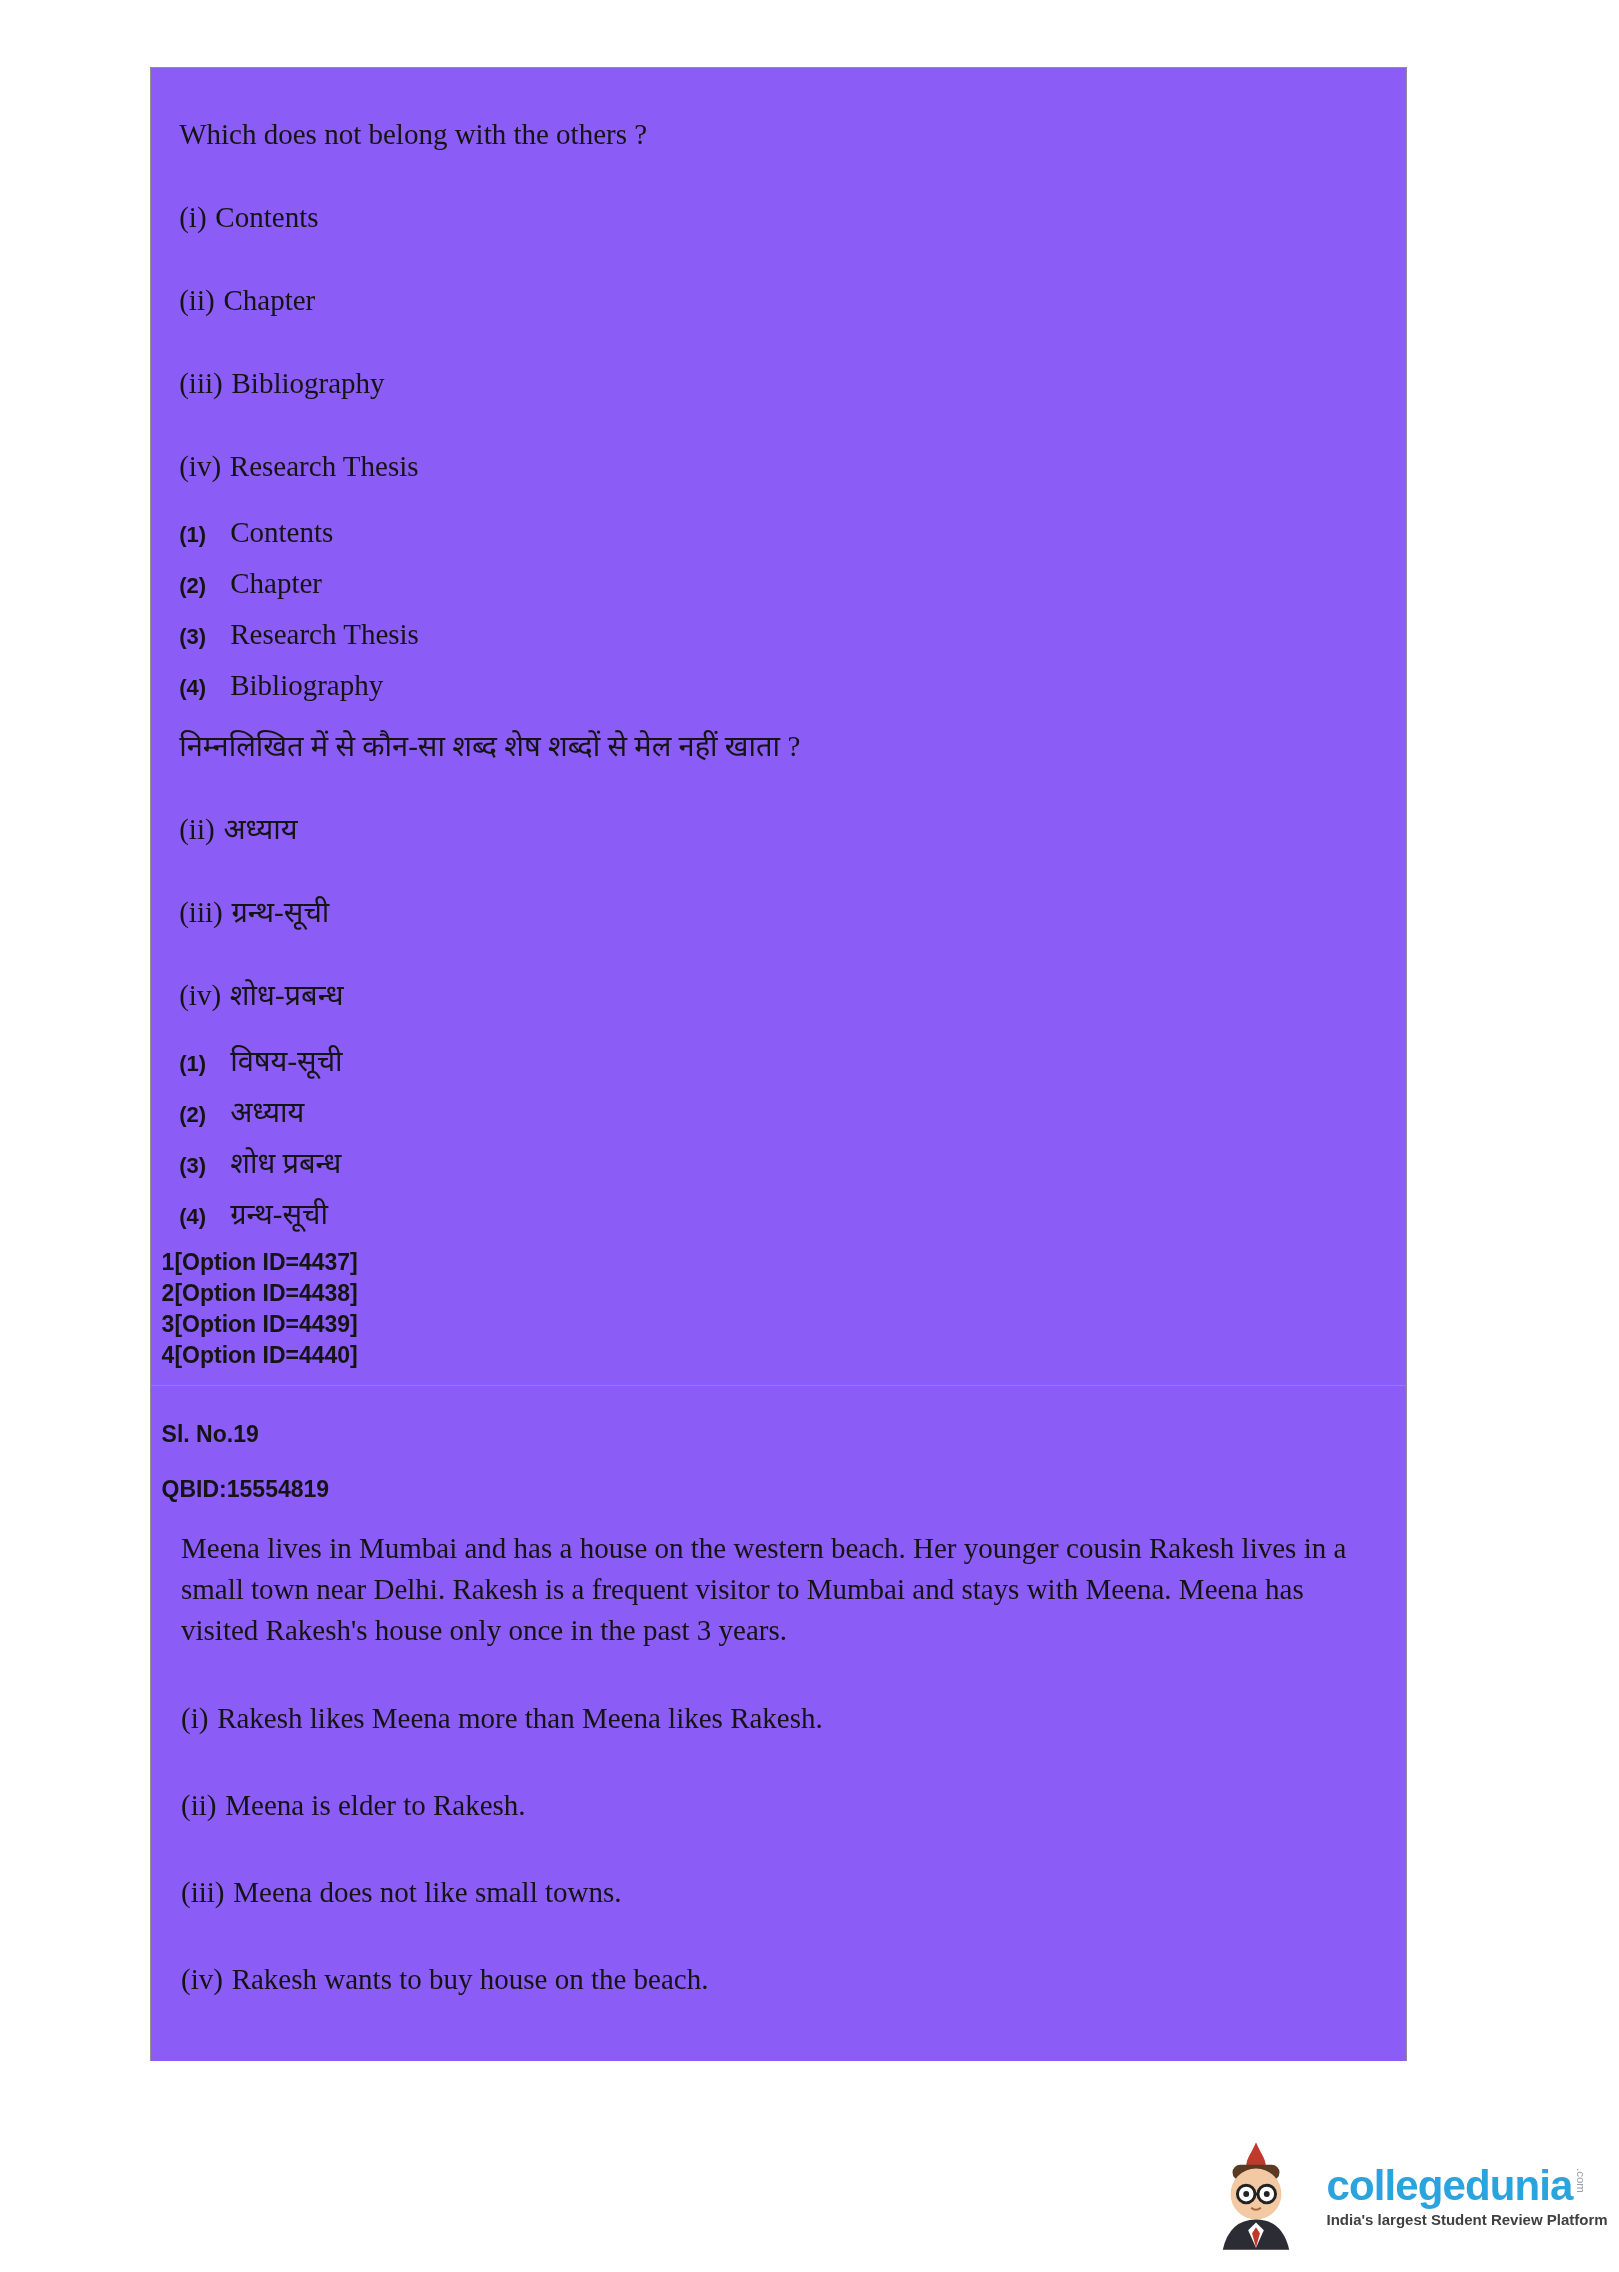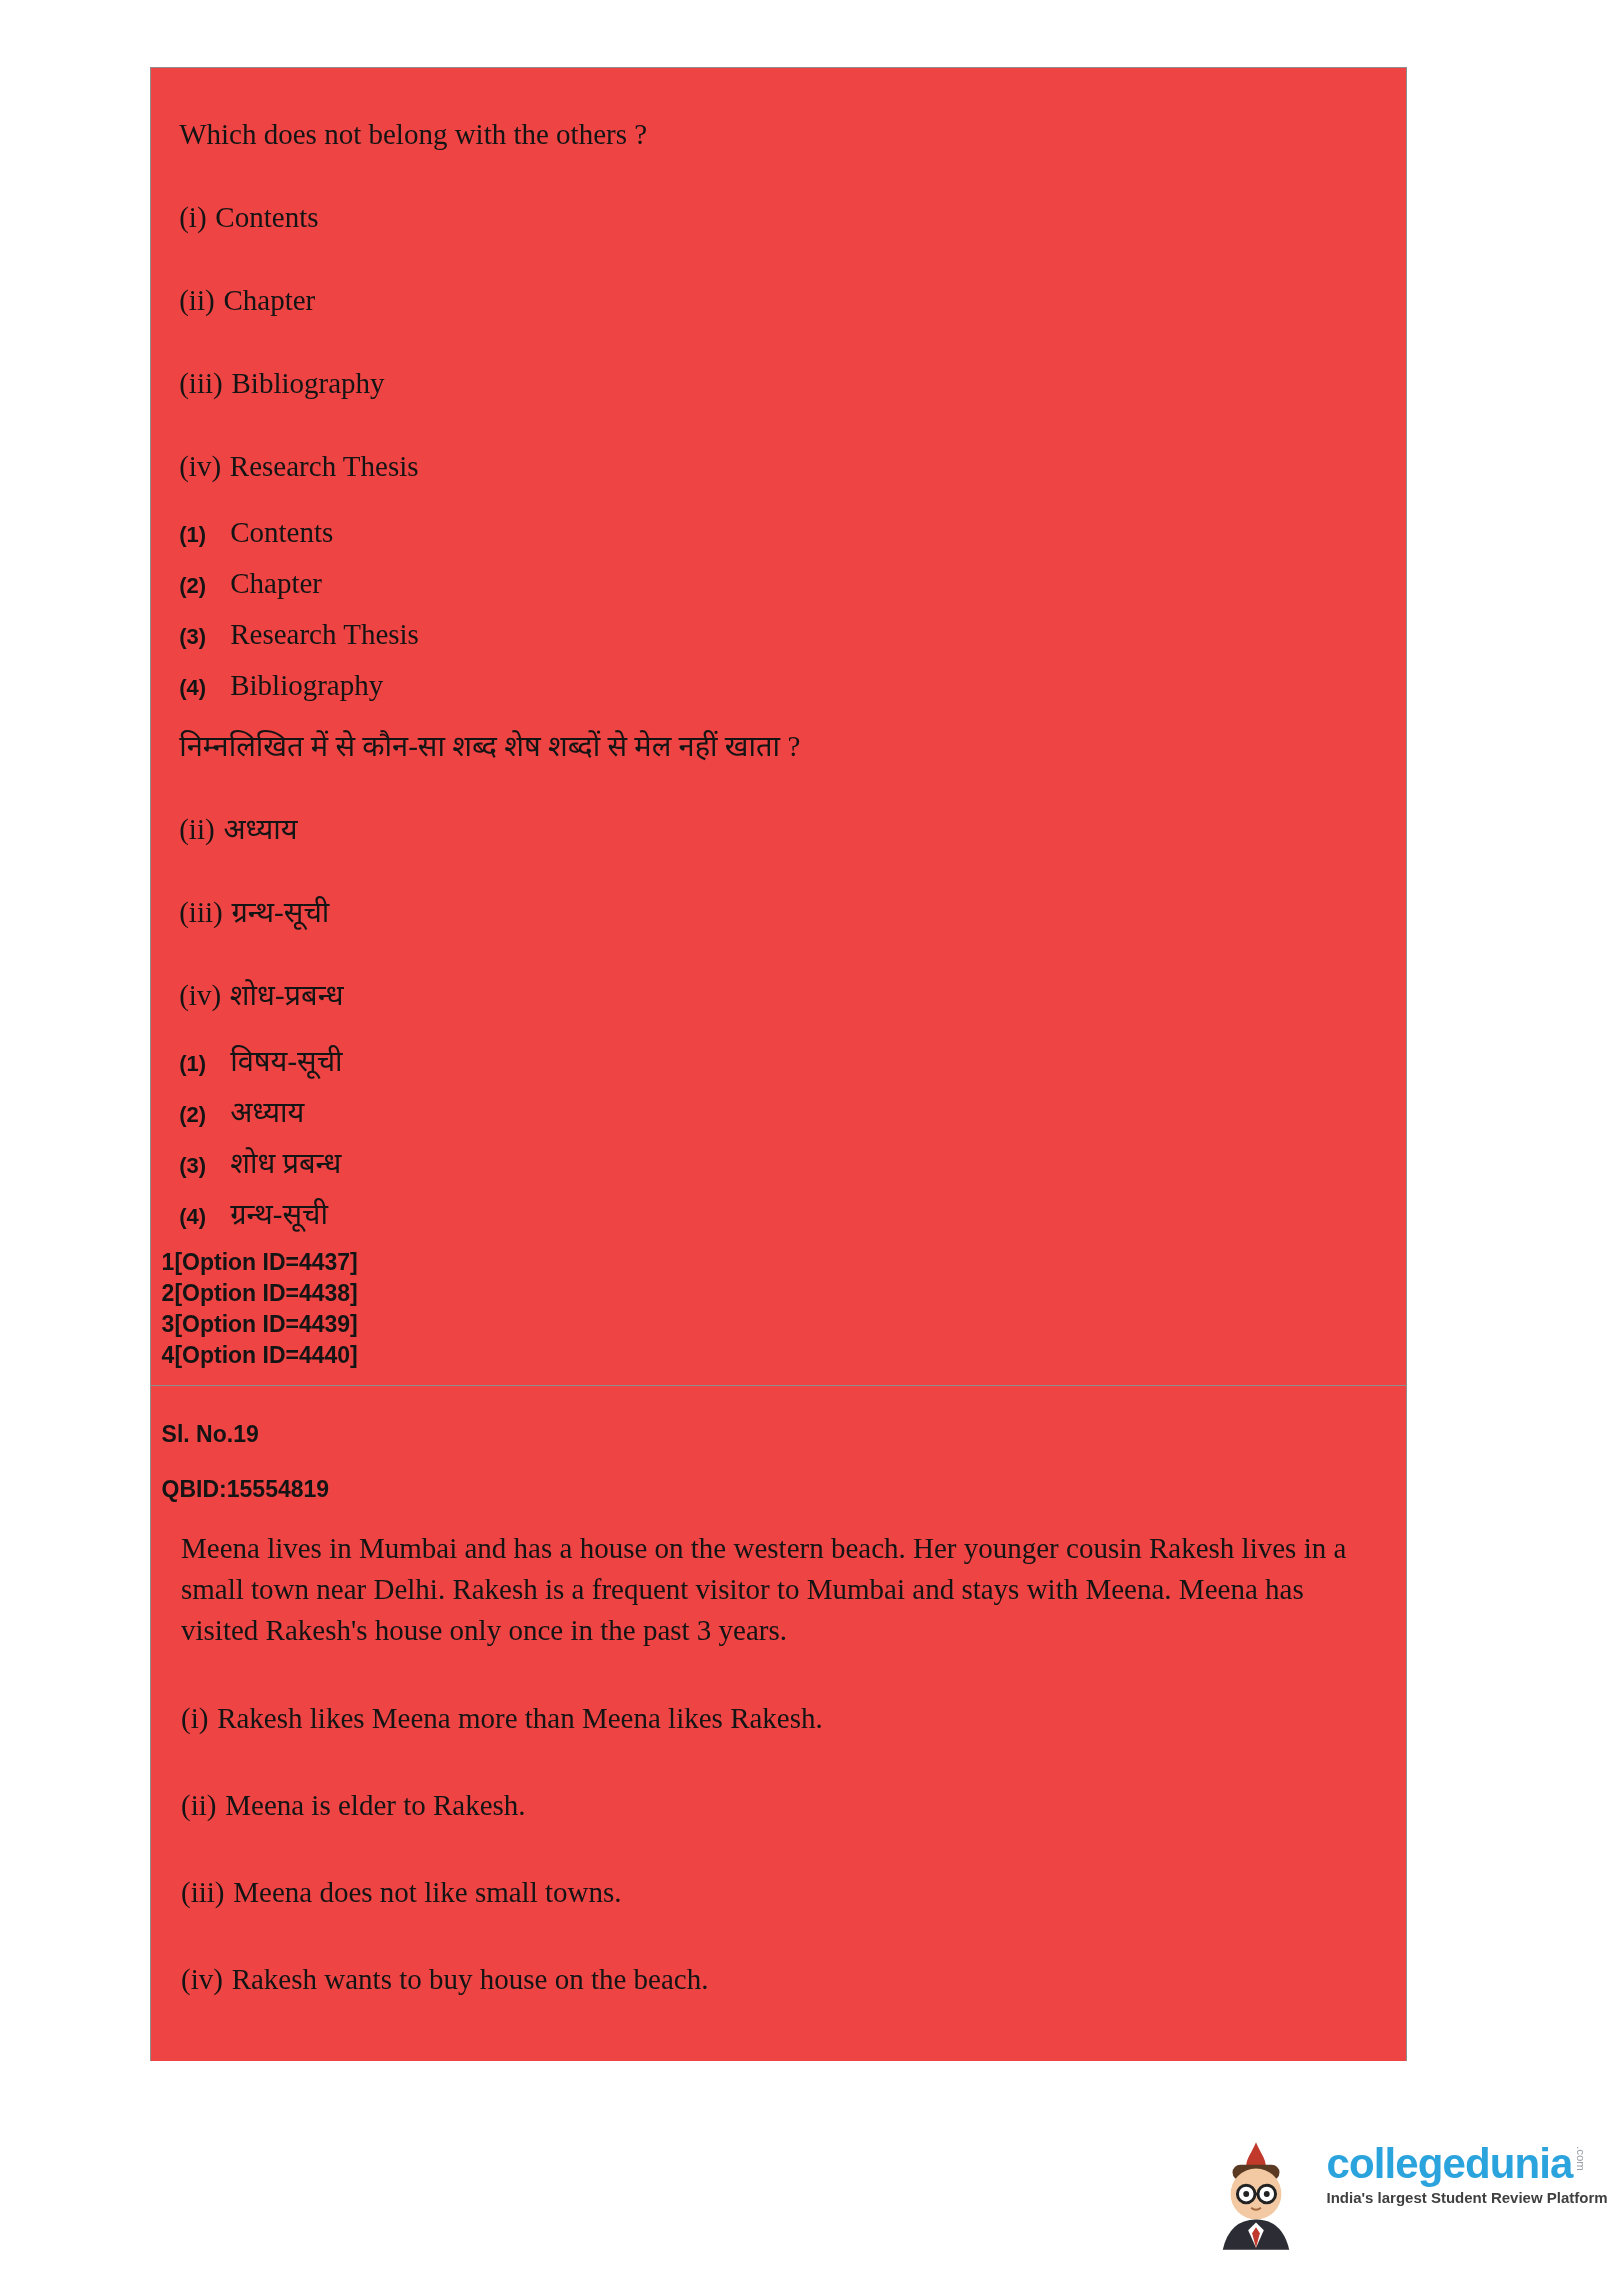--- a/index.html
+++ b/index.html
@@ -1,20 +1,20 @@
 <!DOCTYPE html>
 <html style="font-size:14px"><head>
 <meta charset="utf-8">
 <style>
   html,body{margin:0;padding:0;}
   body{width:1620px;height:2273px;background:#ffffff;position:relative;
        font-family:"Liberation Serif", serif;color:#141414;overflow:hidden;}
 
   .qbox{position:absolute;left:150px;top:67px;width:1255px;
-        border:1.8px solid #8f8f8f;border-bottom:none;background:#ef4444;}
+        border:1.8px solid #8f8f8f;border-bottom:none;background:#8b5cf6;}
 
   .sec{padding:0 21px 14px 10.6px;}
 
   .prompt{font-size:29px;line-height:37px;margin-left:17.6px;padding-top:19.4px;}
   .prompt.hi{padding-top:0;margin-top:24px;}
 
   .r-row{font-size:29px;line-height:37px;margin-left:17.6px;margin-top:46px;}
   .r-row .mark{margin-right:8.8px;}
 
   .n-group{margin-top:17.6px;}
@@ -30,21 +30,21 @@
 
   .q2{padding:8.8px 35px 62px 10.6px;}
   .meta{font-family:"Liberation Sans",sans-serif;font-weight:700;
         font-size:23px;line-height:32px;}
   .passage{font-size:29px;line-height:41px;margin:17.6px 0 0 19.4px;max-width:1191px;}
   .stmt{font-size:29px;line-height:39px;margin:48px 0 0 19.4px;}
   .stmt:first-of-type{margin-top:56px;}
   .stmt .mark{margin-right:8.8px;}
 
   
-  .logo{position:absolute;right:12.4px;bottom:23px;display:flex;gap:26px;}
+  .logo{position:absolute;right:12.4px;bottom:23px;display:flex;align-items:center;gap:26px;}
   .logo-text{display:flex;flex-direction:column;}
   .brand-row{display:flex;align-items:flex-start;}
   .brand{font-family:"Liberation Sans",sans-serif;font-weight:700;font-size:42px;
          line-height:44px;color:#2ba3dd;letter-spacing:-0.9px;}
   .tld{font-family:"Liberation Sans",sans-serif;font-size:11.5px;color:#9aa0a6;
        writing-mode:vertical-rl;margin-left:2.6px;margin-top:3.5px;}
   .tagline{font-family:"Liberation Sans",sans-serif;font-weight:700;font-size:15px;
            color:#404040;margin-top:2.6px;}
 </style>
 </head>

